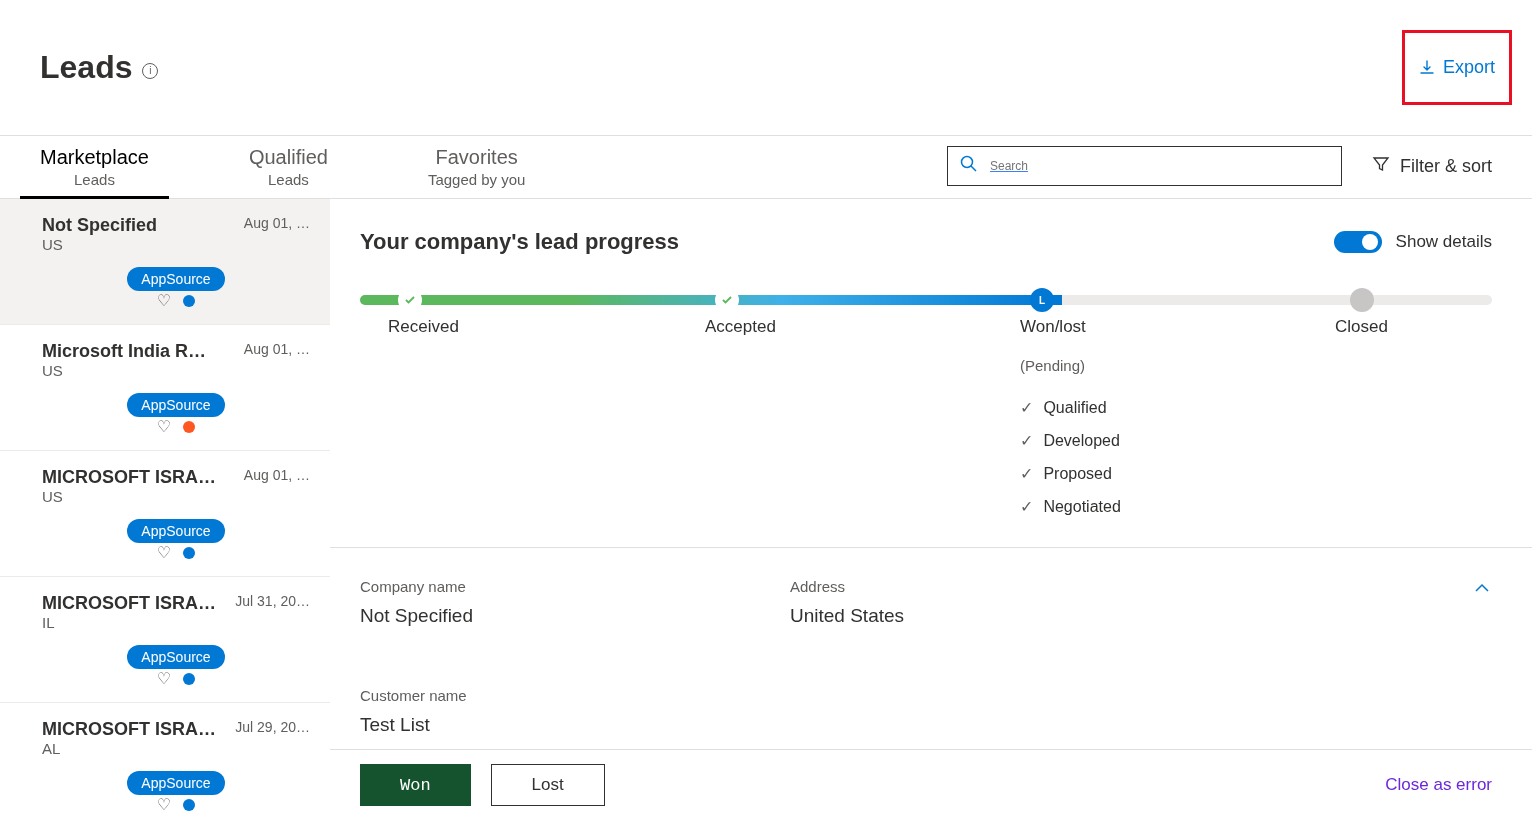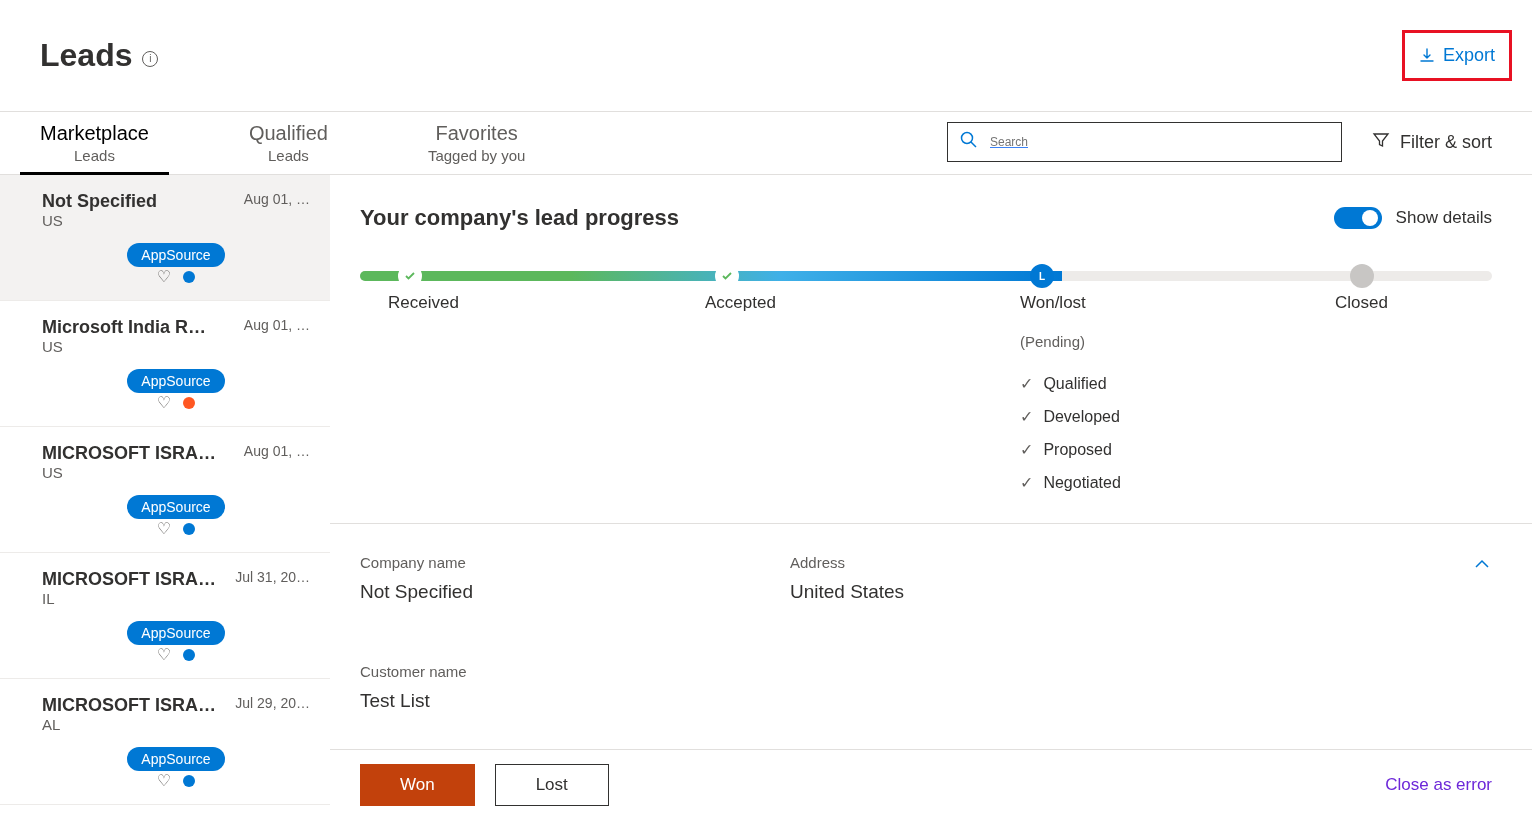--- a/index.html
+++ b/index.html
@@ -2,21 +2,21 @@
 <html><head>
 <meta charset="utf-8">
 <style>
 * { box-sizing: border-box; margin: 0; padding: 0; }
 body { font-family: "Segoe UI", Arial, sans-serif; color: #323130; background: #fff; width: 1532px; height: 820px; overflow: hidden; }
 
 .header { display: flex; align-items: center; justify-content: space-between; padding: 30px 20px 30px 40px; }
 .header-title { display: flex; align-items: center; gap: 10px; }
 .header-title h1 { font-size: 32px; font-weight: 600; }
 .info-icon { width: 16px; height: 16px; border: 1.5px solid #605e5c; border-radius: 50%; display: inline-flex; align-items: center; justify-content: center; font-size: 10px; color: #605e5c; margin-top: 6px; }
-.export-btn { display: flex; align-items: center; gap: 8px; border: 3px solid #e81123; padding: 12px 14px; color: #0078d4; font-size: 18px; cursor: pointer; justify-content: space-between; }
+.export-btn { display: flex; align-items: center; gap: 8px; border: 3px solid #e81123; padding: 24px 14px; color: #0078d4; font-size: 18px; cursor: pointer; justify-content: space-between; }
 .export-icon svg { display: block; }
 
 .divider { height: 1px; background: #e1dfdd; }
 
 .tabs-row { display: flex; align-items: flex-start; justify-content: space-between; padding: 10px 40px 0 40px; border-bottom: 1px solid #e1dfdd; }
 .tabs { display: flex; gap: 100px; }
 .tab { display: flex; flex-direction: column; align-items: center; padding-bottom: 10px; cursor: pointer; position: relative; }
 .tab .tab-title { font-size: 20px; font-weight: 400; color: #605e5c; }
 .tab .tab-sub { font-size: 15px; color: #605e5c; margin-top: 2px; }
 .tab.active .tab-title { color: #000; }
@@ -73,21 +73,21 @@
 .info-block .info-value { font-size: 19px; color: #323130; }
 .chevron-up { position: absolute; right: 40px; top: 30px; color: #0078d4; cursor: pointer; }
 .email-row { display: flex; align-items: center; gap: 10px; }
 .copy-icon { color: #0078d4; cursor: pointer; }
 .unknown-email { display: flex; align-items: center; gap: 8px; color: #605e5c; font-size: 15px; margin-top: 6px; }
 .question-icon { width: 16px; height: 16px; border: 1px solid #605e5c; border-radius: 50%; display: inline-flex; align-items: center; justify-content: center; font-size: 10px; }
 
 .action-bar { position: absolute; bottom: 0; left: 330px; right: 0; background: #fff; border-top: 1px solid #e1dfdd; padding: 14px 40px 14px 30px; display: flex; align-items: center; justify-content: space-between; }
 .action-buttons { display: flex; gap: 20px; }
 .btn { padding: 10px 40px; font-size: 17px; cursor: pointer; border: none; }
-.btn-won { background: #c2410c; color: #fff; }
+.btn-won { background: #14532d; color: #fff; font-family: Liberation Mono, monospace; }
 .btn-lost { background: #fff; border: 1px solid #323130; color: #323130; }
 .close-error { color: #6d28d9; font-size: 17px; cursor: pointer; }
 </style>
 </head>
 <body>
 
 <div class="header">
   <div class="header-title">
     <h1>Leads</h1>
     <span class="info-icon">i</span>

